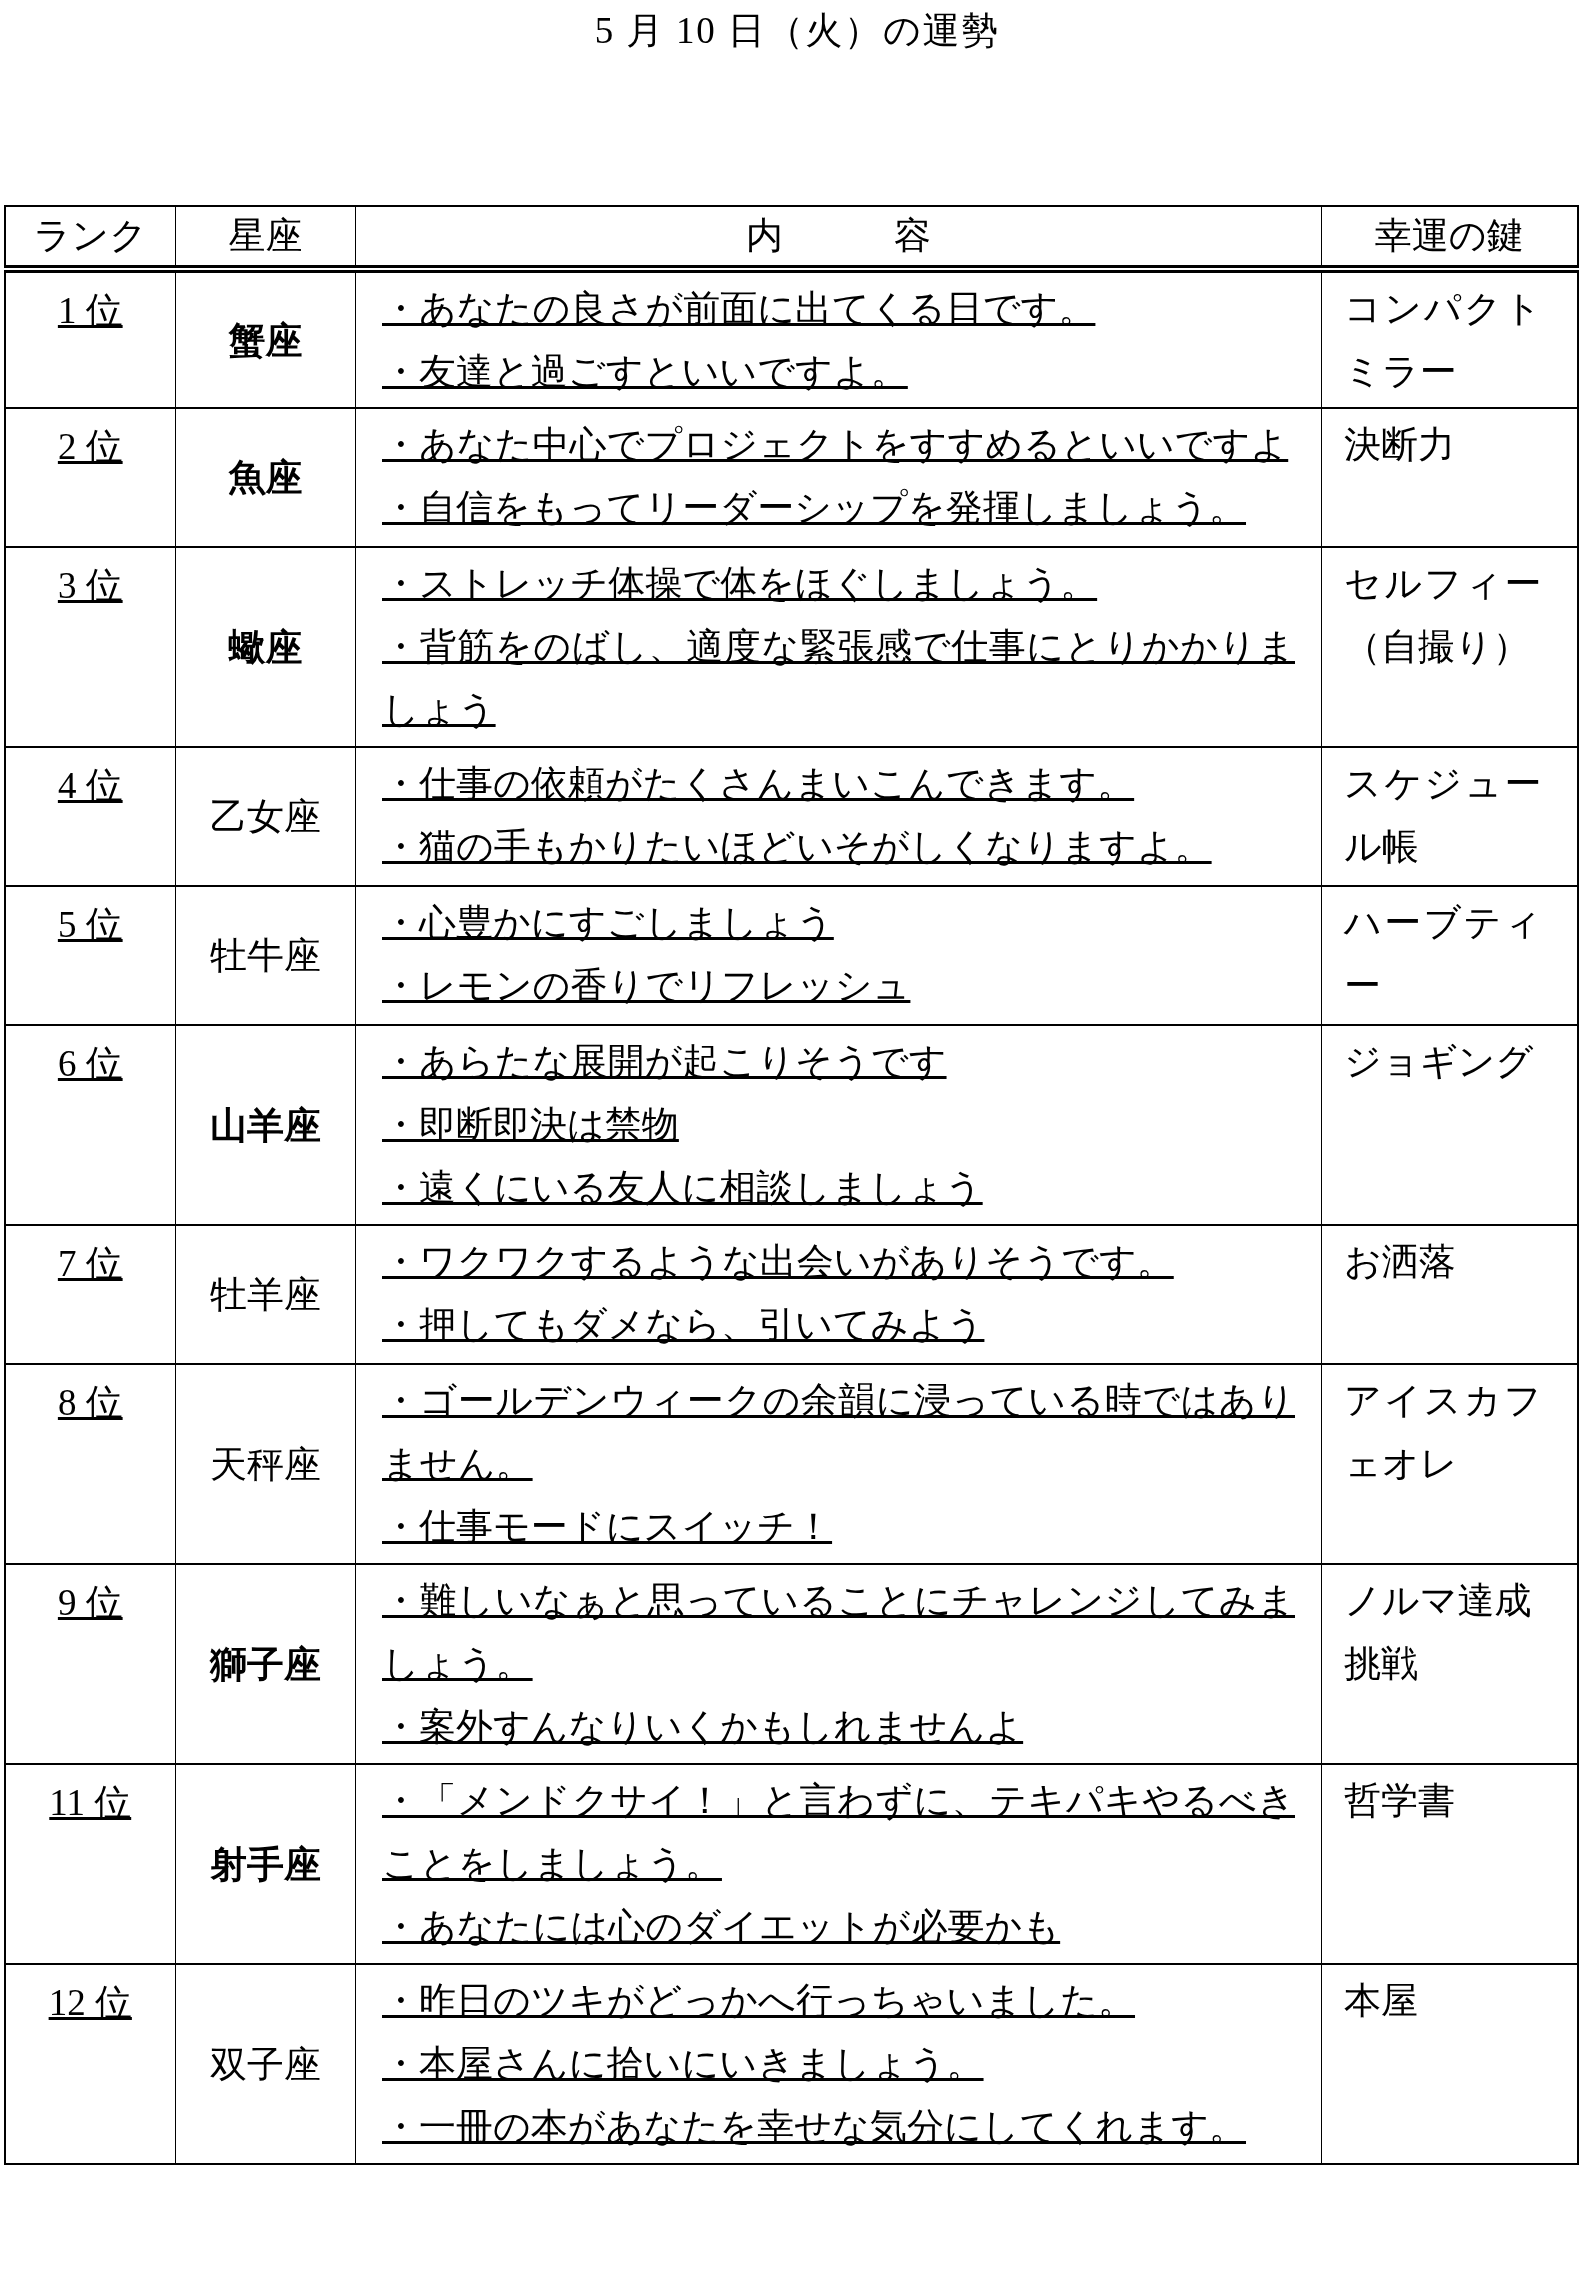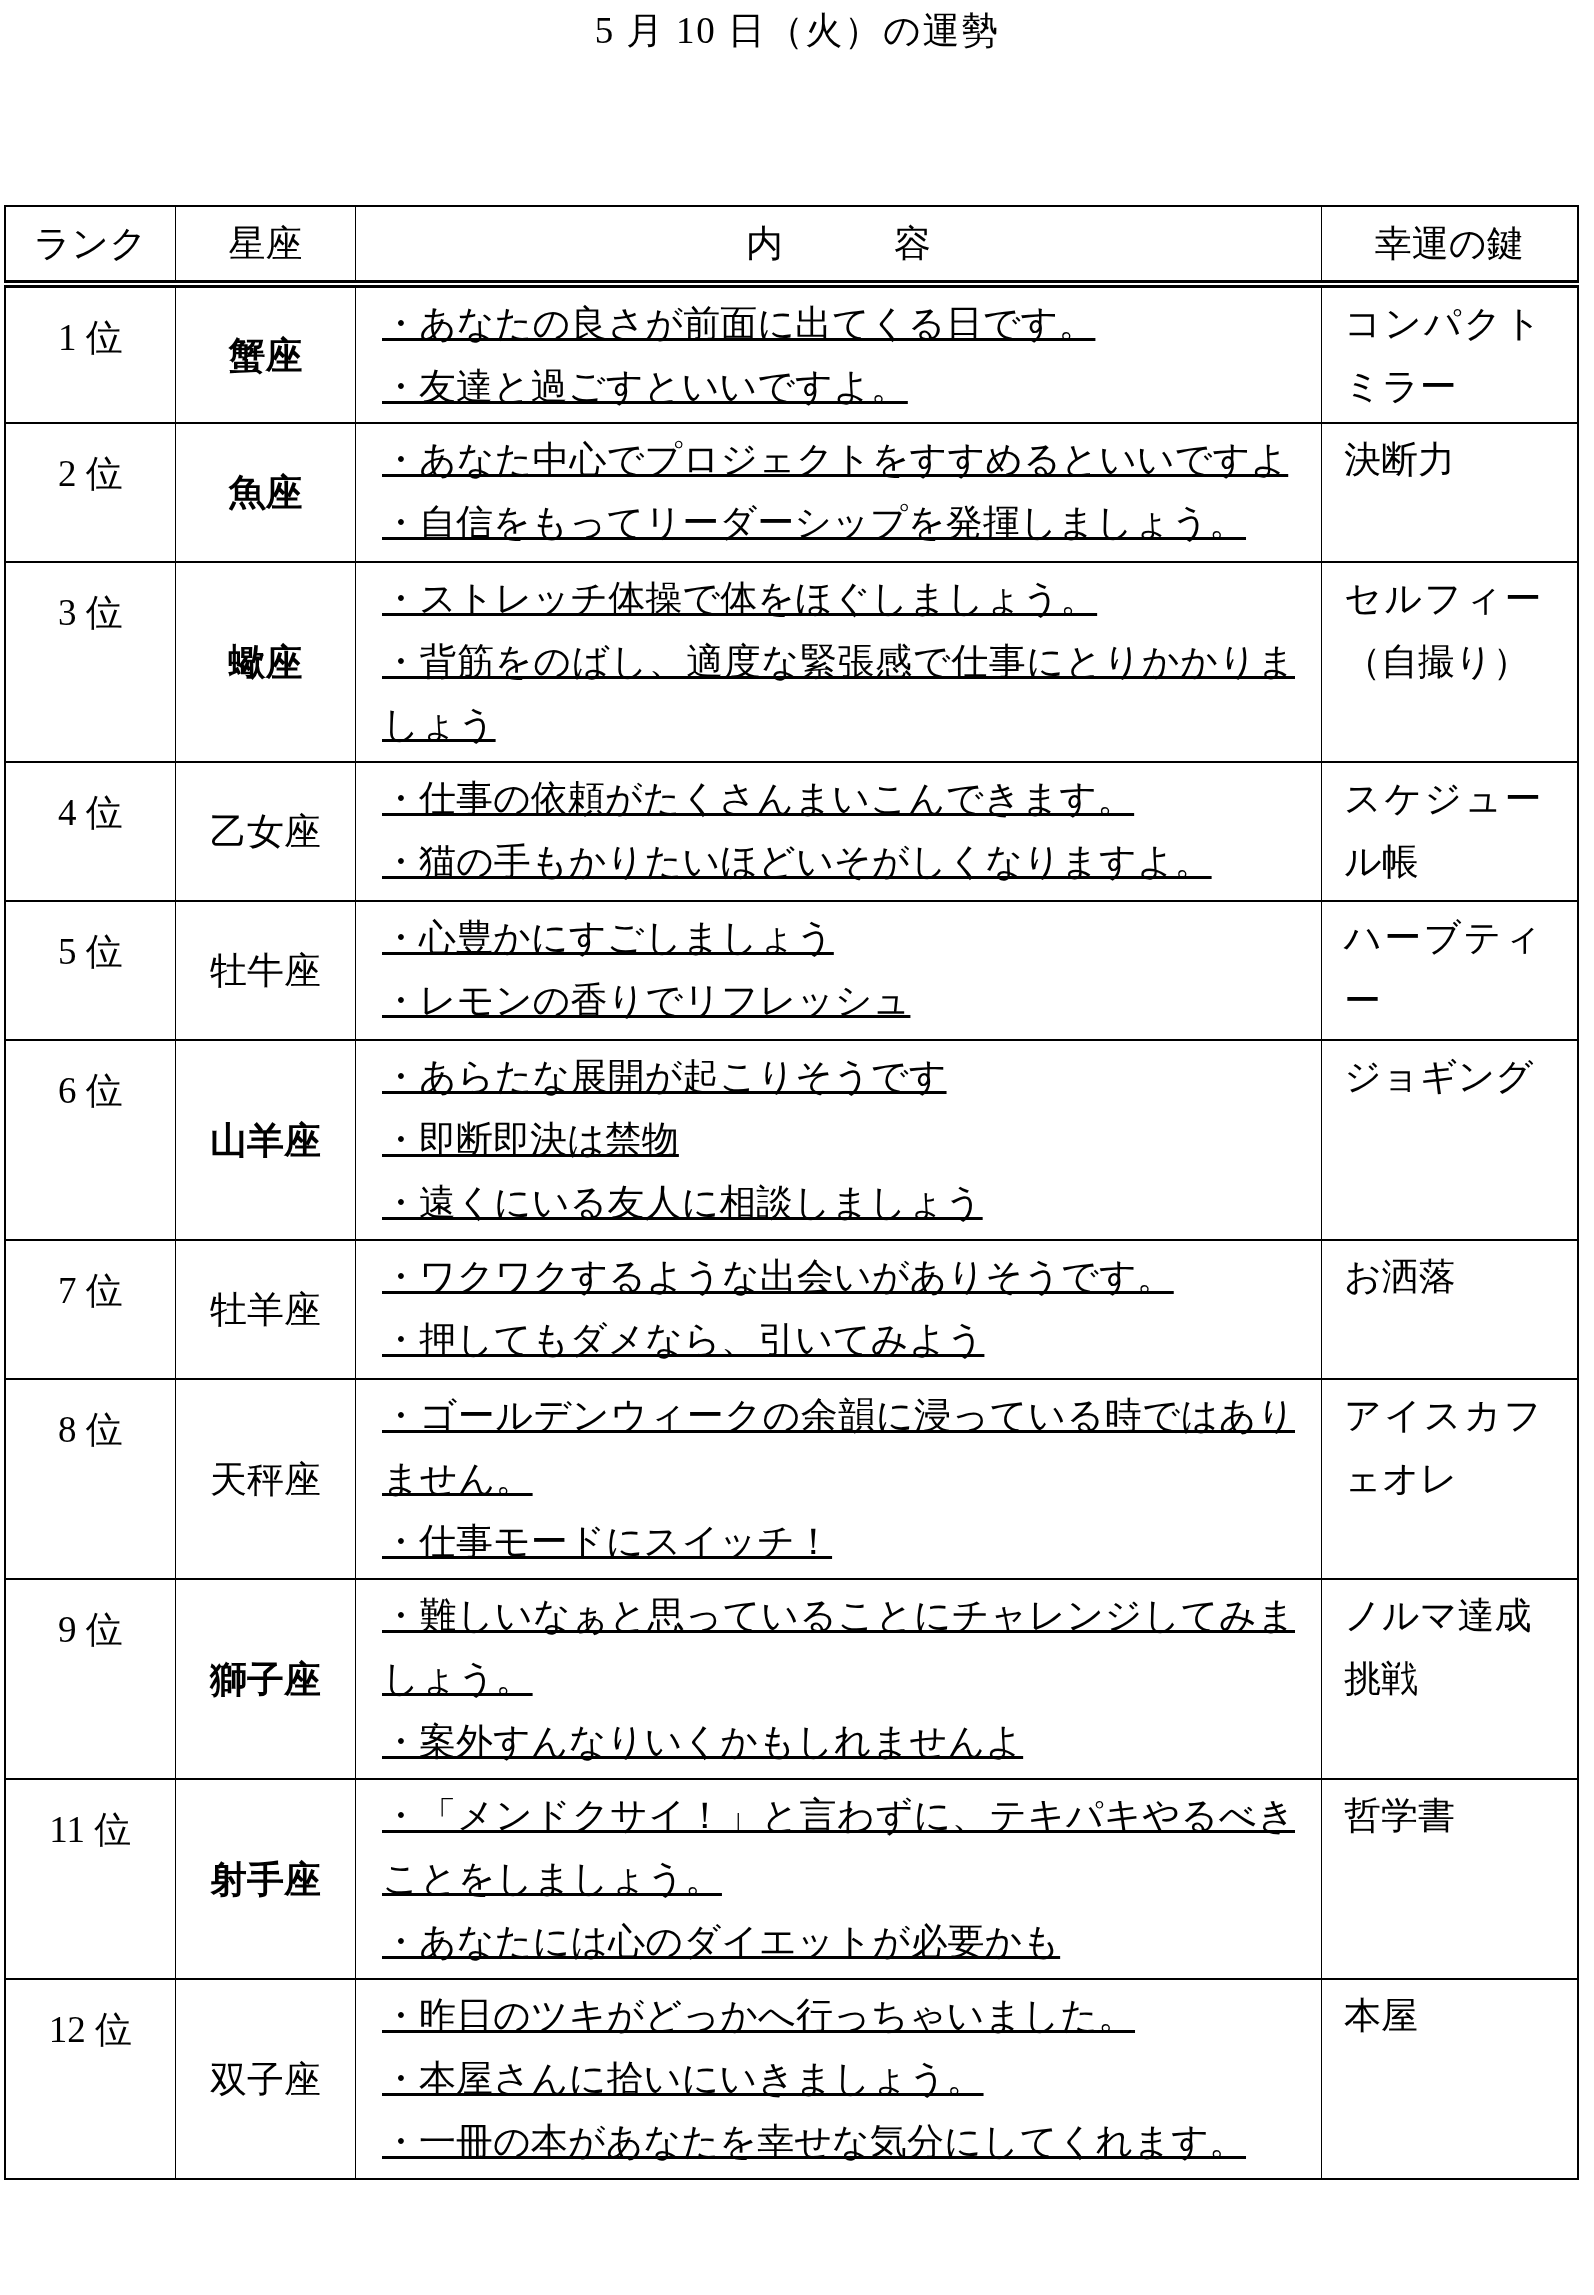--- a/index.html
+++ b/index.html
@@ -40,34 +40,35 @@
   col.c-sign    { width: 180px; }
   col.c-content { width: 966px; }
   col.c-key     { width: 256px; }
 
   th, td {
     border: 1.8px solid #000000;
     font-weight: normal;
     vertical-align: top;
     line-height: 63px;
   }
-  thead tr { height: 78px; }
+  thead tr { height: 63px; }
   thead th {
     text-align: center;
     vertical-align: middle;
     border-bottom: 8px double #000000;
     line-height: 44px;
   }
   tbody td { border-bottom: 2.6px solid #000000; }
   tr.h2 { height: 139px; }
   tr.h3 { height: 200px; }
 
   td.rank {
     text-align: center;
-    padding-top: 18px;
+    padding-top: 6px;
+    text-decoration: underline;
   }
   td.sign {
     text-align: center;
     vertical-align: middle;
   }
   td.sign.bold {
     font-family: "Liberation Sans", "DejaVu Sans", sans-serif;
     font-weight: 700;
   }
   td.content {

